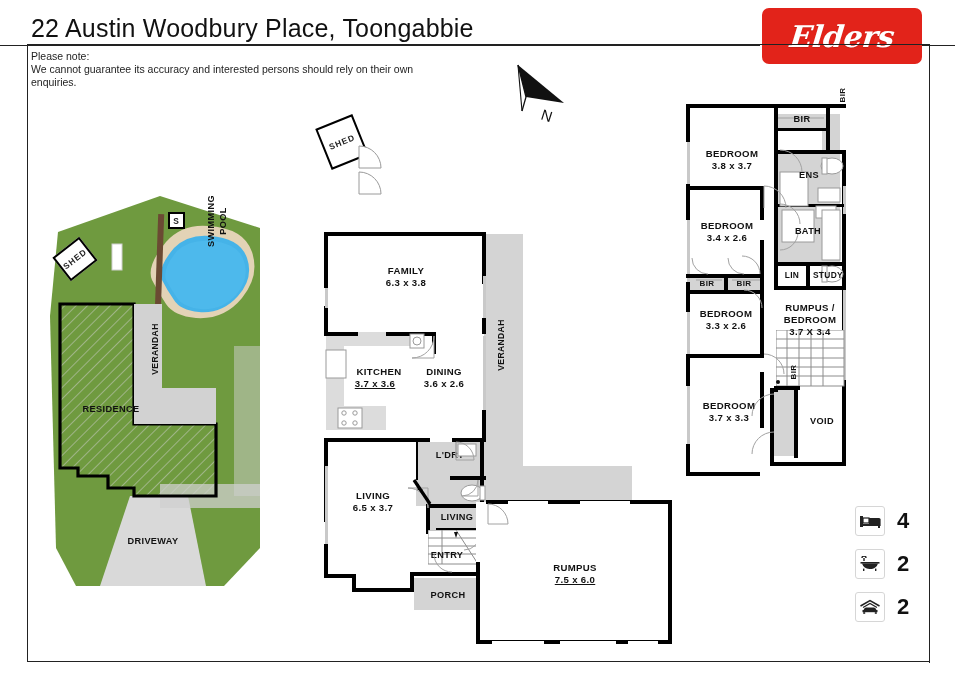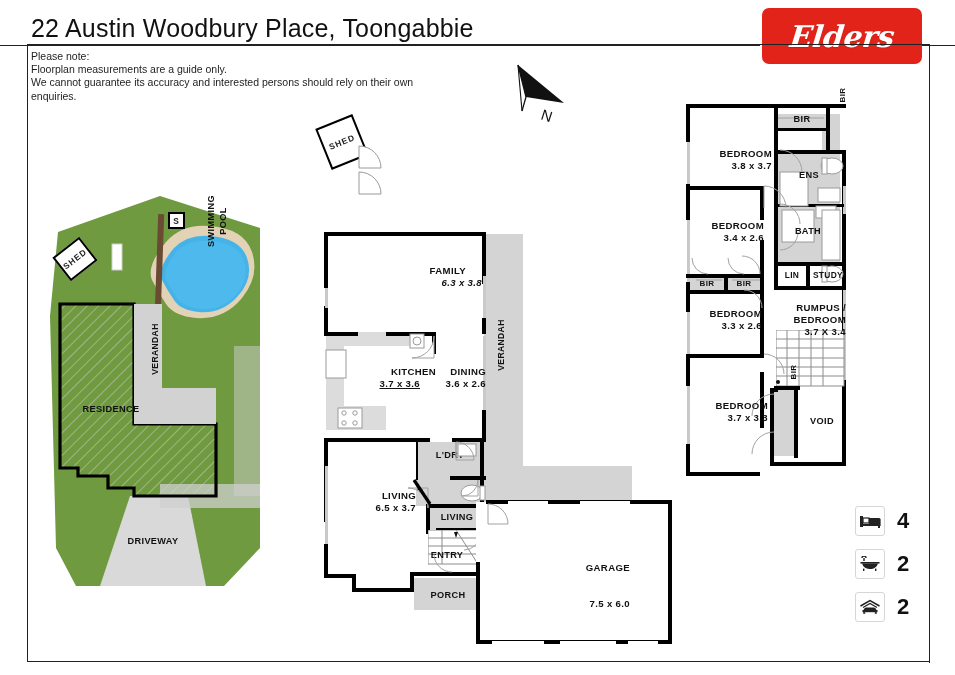--- a/index.html
+++ b/index.html
@@ -61,21 +61,21 @@
   
   .plan{position:absolute;}
   .wall{position:absolute;background:#000;}
   .fillw{position:absolute;background:#ffffff;}
   .fillg{position:absolute;background:#d4d4d4;}   
   .fillg2{position:absolute;background:#dcdcdc;}
   .lbl{
     position:absolute;font-size:9.2px;font-weight:700;letter-spacing:.35px;
     text-align:center;color:#111;line-height:11.5px;white-space:nowrap;
   }
-  .lbl.big{font-size:9.6px;text-align:right;}
+  .lbl.big{font-size:9.6px;}
   .lbl.vert{transform:rotate(-90deg);transform-origin:left top;}
 
   
   .win{position:absolute;background:#c9c9c9;}
   .winw{position:absolute;background:#ffffff;}
 
   
   #site{position:absolute;left:38px;top:196px;width:232px;height:390px;}
   .shedbox{
     position:absolute;background:#fff;border:2.6px solid #000;box-sizing:border-box;
@@ -96,21 +96,20 @@
   <div id="logo-stem"></div>
 
   <div id="logo">
     <span class="wordmark">Elders</span>
   </div>
 
   <div id="frame"></div>
 
   <div id="note">
     <div>Please note:</div>
-    <div>Floorplan measurements are a guide only.</div>
     <div>We cannot guarantee its accuracy and interested persons should rely on their own enquiries.</div>
   </div>
 
   <div id="compass">
     <svg width="64" height="72" viewBox="0 0 64 72">
       <polygon points="12,8 58,46 20,40" fill="#111"></polygon>
       <polyline points="12,8 20,40 16,54" fill="none" stroke="#111" stroke-width="1.3"></polyline>
       <polyline points="12,8 16,54" fill="none" stroke="#111" stroke-width="1.1"></polyline>
       <text x="34" y="62" font-family="Liberation Sans, sans-serif" font-size="15" fill="#111" transform="rotate(18,34,62)">N</text>
     </svg>
@@ -204,23 +203,23 @@
     <div class="wall" style="left:172px;top:300px;width:4px;height:30px;"></div>
     <div class="wall" style="left:14px;top:328px;width:106px;height:4px;"></div>
     <div class="wall" style="left:144px;top:328px;width:32px;height:4px;"></div>
     <div class="wall" style="left:142px;top:328px;width:4px;height:38px;"></div>
 
     <div class="win" style="left:15px;top:178px;width:2.5px;height:20px;"></div>
     <div class="win" style="left:173px;top:166px;width:2.5px;height:42px;"></div>
     <div class="win" style="left:173px;top:226px;width:2.5px;height:74px;"></div>
 
     <div class="lbl big" style="left:36px;top:155px;width:120px;">FAMILY</div>
-    <div class="lbl big" style="left:52px;top:167px;width:120px;font-style:italic;">6.3 x 3.8</div>
-
-    <div class="lbl big" style="left:36px;top:256px;width:90px;">KITCHEN</div>
+    <div class="lbl big" style="left:36px;top:167px;width:120px;">6.3 x 3.8</div>
+
+    <div class="lbl big" style="left:24px;top:256px;width:90px;">KITCHEN</div>
     <div class="lbl big" style="left:20px;top:268px;width:90px;text-decoration:underline;">3.7 x 3.6</div>
 
     <div class="lbl big" style="left:92px;top:256px;width:84px;">DINING</div>
     <div class="lbl big" style="left:92px;top:268px;width:84px;">3.6 x 2.6</div>
 
     <svg width="180" height="230" style="position:absolute;left:12px;top:218px;">
       <rect x="4" y="22" width="20" height="28" fill="#fff" stroke="#9a9a9a"></rect>
       <rect x="88" y="6" width="14" height="14" fill="#fff" stroke="#9a9a9a"></rect>
       <circle cx="95" cy="13" r="4" fill="none" stroke="#9a9a9a"></circle>
       <rect x="16" y="80" width="24" height="20" fill="#fff" stroke="#9a9a9a"></rect>
@@ -301,22 +300,22 @@
     <div class="wall" style="left:176px;top:390px;width:186px;height:4px;"></div>
     <div class="wall" style="left:358px;top:390px;width:4px;height:144px;"></div>
     <div class="wall" style="left:166px;top:452px;width:4px;height:82px;"></div>
     <div class="wall" style="left:166px;top:530px;width:196px;height:4px;"></div>
     <div class="winw" style="left:182px;top:531px;width:52px;height:2.5px;"></div>
     <div class="winw" style="left:250px;top:531px;width:56px;height:2.5px;"></div>
     <div class="winw" style="left:318px;top:531px;width:30px;height:2.5px;"></div>
     <div class="winw" style="left:198px;top:391px;width:40px;height:2.5px;"></div>
     <div class="winw" style="left:270px;top:391px;width:50px;height:2.5px;"></div>
 
-    <div class="lbl big" style="left:210px;top:452px;width:110px;">GARAGE</div>
-    <div class="lbl big" style="left:210px;top:488px;width:110px;">7.5 x 6.0</div>
+    <div class="lbl big" style="left:210px;top:452px;width:110px;">RUMPUS</div>
+    <div class="lbl big" style="left:210px;top:464px;width:110px;text-decoration:underline;">7.5 x 6.0</div>
 
     <svg width="60" height="40" style="position:absolute;left:172px;top:392px;">
       <path d="M6 2 a20 20 0 0 1 20 20 L6 22 Z" fill="#fff" stroke="#a2a2a2"></path>
     </svg>
   </div>
 
   <div id="upper" class="plan" style="left:682px;top:100px;width:170px;height:380px;">
 
     <div class="fillw" style="left:6px;top:6px;width:156px;height:370px;"></div>
 

